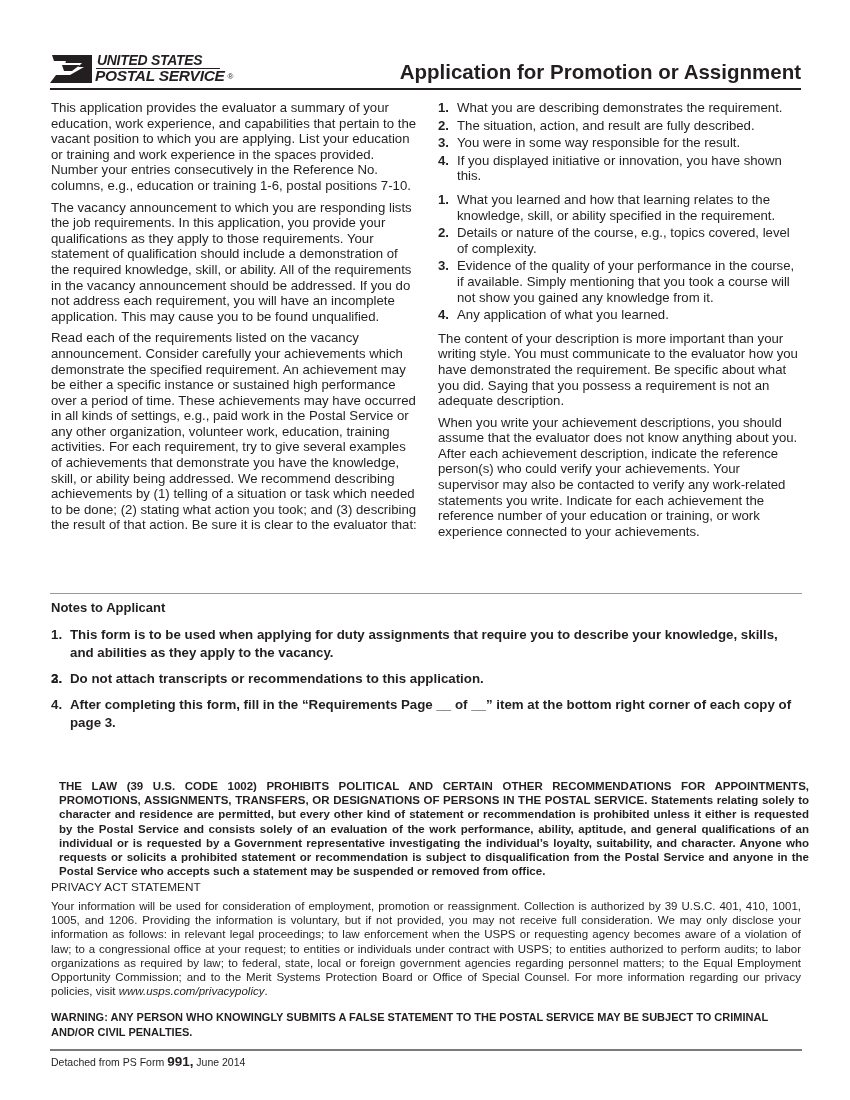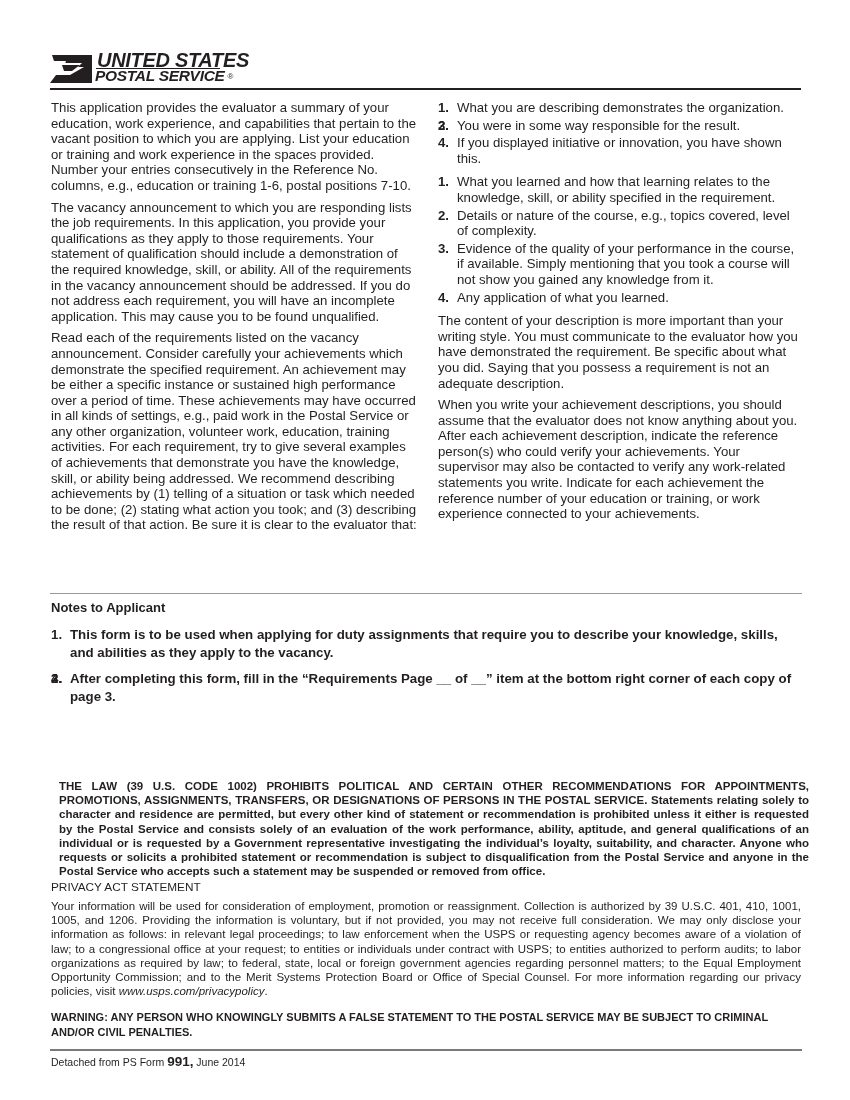--- a/index.html
+++ b/index.html
@@ -3,21 +3,21 @@
 <meta charset="utf-8">
 <style>
   html, body { margin: 0; padding: 0; background: #ffffff; }
   body { width: 850px; height: 1100px; position: relative; overflow: hidden;
          font-family: "Liberation Sans", sans-serif; color: #231f20; }
 
   
   .header { position: absolute; left: 50px; top: 48px; width: 751px; height: 40px; }
   .logo { position: absolute; left: 0; top: 3px; width: 200px; height: 34px; }
   .logo svg.eagle { position: absolute; left: 0; top: 4px; }
-  .logo .l1 { position: absolute; left: 47px; top: 1px; font-size: 20px; font-weight: bold; font-style: italic; letter-spacing: -0.3px; line-height: 16px; }
+  .logo .l1 { position: absolute; left: 47px; top: 1px; font-size: 14px; font-weight: bold; font-style: italic; letter-spacing: -0.3px; line-height: 16px; }
   .logo .l2 { position: absolute; left: 45px; top: 17px; font-size: 15.5px; font-weight: bold; font-style: italic; letter-spacing: -0.3px; line-height: 16px; text-align: center; }
   .logo .rmark { font-size: 8px; font-style: normal; font-weight: normal; margin-left: 3px; vertical-align: middle; }
   .logo .rule { position: absolute; left: 46px; top: 17px; width: 124px; height: 1px; background: #231f20; }
   .title { position: absolute; right: 0; top: 12px; font-size: 20.5px; font-weight: bold; color: #231f20; }
   .header-rule { position: absolute; left: 50px; top: 88px; width: 751px; height: 2px; background: #231f20; }
 
   
   .col { position: absolute; top: 100px; font-size: 13.2px; line-height: 15.6px; }
   .col-left { left: 51px; width: 368px; }
   .col-right { left: 438px; width: 364px; }
@@ -52,53 +52,54 @@
   <div class="logo">
     <svg class="eagle" width="42" height="28" viewBox="0 0 42 28">
       <polygon points="2,0 42,0 42,28 0,28 6,20 20,20 34,12 14,12 16,6 4,6" fill="#231f20"></polygon>
       <polygon points="8,8 32,8 22,18 10,18" fill="#ffffff"></polygon>
       <polygon points="12,10 30,10 22,16 14,16" fill="#231f20"></polygon>
     </svg>
     <div class="l1">UNITED STATES</div>
     <div class="rule"></div>
     <div class="l2"><span>POSTAL SERVICE</span><span class="rmark">®</span></div>
   </div>
+  <div class="title">Application for Promotion or Assignment</div>
 </div>
 <div class="header-rule"></div>
 
 <div class="col col-left">
   <p>This application provides the evaluator a summary of your education, work experience, and capabilities that pertain to the vacant position to which you are applying. List your education or training and work experience in the spaces provided. Number your entries consecutively in the Reference No. columns, e.g., education or training 1-6, postal positions 7-10.</p>
   <p>The vacancy announcement to which you are responding lists the job requirements. In this application, you provide your qualifications as they apply to those requirements. Your statement of qualification should include a demonstration of the required knowledge, skill, or ability. All of the requirements in the vacancy announcement should be addressed. If you do not address each requirement, you will have an incomplete application. This may cause you to be found unqualified.</p>
   <p>Read each of the requirements listed on the vacancy announcement. Consider carefully your achievements which demonstrate the specified requirement. An achievement may be either a specific instance or sustained high performance over a period of time. These achievements may have occurred in all kinds of settings, e.g., paid work in the Postal Service or any other organization, volunteer work, education, training activities. For each requirement, try to give several examples of achievements that demonstrate you have the knowledge, skill, or ability being addressed. We recommend describing achievements by (1) telling of a situation or task which needed to be done; (2) stating what action you took; and (3) describing the result of that action. Be sure it is clear to the evaluator that:</p>
 </div>
 
 <div class="col col-right">
   <ol class="gap">
-    <li><span class="num">1.</span><span>What you are describing demonstrates the organization.</span></li>
-    <li><span class="num">2.</span></li>
+    <li><span class="num">1.</span><span>What you are describing demonstrates the requirement.</span></li>
+    <li><span class="num">2.</span><span>The situation, action, and result are fully described.</span></li>
     <li><span class="num">3.</span><span>You were in some way responsible for the result.</span></li>
     <li><span class="num">4.</span><span>If you displayed initiative or innovation, you have shown this.</span></li>
   </ol>
   <ol class="gap">
     <li><span class="num">1.</span><span>What you learned and how that learning relates to the knowledge, skill, or ability specified in the requirement.</span></li>
     <li><span class="num">2.</span><span>Details or nature of the course, e.g., topics covered, level of complexity.</span></li>
     <li><span class="num">3.</span><span>Evidence of the quality of your performance in the course, if available. Simply mentioning that you took a course will not show you gained any knowledge from it.</span></li>
     <li><span class="num">4.</span><span>Any application of what you learned.</span></li>
   </ol>
   <p>The content of your description is more important than your writing style. You must communicate to the evaluator how you have demonstrated the requirement. Be specific about what you did. Saying that you possess a requirement is not an adequate description.</p>
   <p>When you write your achievement descriptions, you should assume that the evaluator does not know anything about you. After each achievement description, indicate the reference person(s) who could verify your achievements. Your supervisor may also be contacted to verify any work-related statements you write. Indicate for each achievement the reference number of your education or training, or work experience connected to your achievements.</p>
 </div>
 
 <div class="mid-rule"></div>
 
 <div class="notes-title">Notes to Applicant</div>
 <ol class="notes">
   <li><span class="num">1.</span><span>This form is to be used when applying for duty assignments that require you to describe your knowledge, skills, and abilities as they apply to the vacancy.</span></li>
   <li><span class="num">2.</span></li>
-  <li><span class="num">3.</span></li>
+  <li><span class="num">3.</span><span>Do not attach transcripts or recommendations to this application.</span></li>
   <li><span class="num">4.</span><span>After completing this form, fill in the “Requirements Page __ of __” item at the bottom right corner of each copy of page 3.</span></li>
 </ol>
 
 <p class="law">THE LAW (39 U.S. CODE 1002) PROHIBITS POLITICAL AND CERTAIN OTHER RECOMMENDATIONS FOR APPOINTMENTS, PROMOTIONS, ASSIGNMENTS, TRANSFERS, OR DESIGNATIONS OF PERSONS IN THE POSTAL SERVICE. Statements relating solely to character and residence are permitted, but every other kind of statement or recommendation is prohibited unless it either is requested by the Postal Service and consists solely of an evaluation of the work performance, ability, aptitude, and general qualifications of an individual or is requested by a Government representative investigating the individual’s loyalty, suitability, and character. Anyone who requests or solicits a prohibited statement or recommendation is subject to disqualification from the Postal Service and anyone in the Postal Service who accepts such a statement may be suspended or removed from office.</p>
 
 <div class="privacy-title">PRIVACY ACT STATEMENT</div>
 <p class="privacy"><span>Your information will be used for consideration of employment, promotion or reassignment. Collection is authorized by 39 U.S.C. 401, 410, 1001, 1005, and 1206. Providing the information is voluntary, but if not provided, you may not receive full consideration. We may only disclose your information as follows: in relevant legal proceedings; to law enforcement when the USPS or requesting agency becomes aware of a violation of law; to a congressional office at your request; to entities or individuals under contract with USPS; to entities authorized to perform audits; to labor organizations as required by law; to federal, state, local or foreign government agencies regarding personnel matters; to the Equal Employment Opportunity Commission; and to the Merit Systems Protection Board or Office of Special Counsel. For more information regarding our privacy policies, visit </span><span class="url">www.usps.com/privacypolicy</span><span>.</span></p>
 
 <p class="warning">WARNING: ANY PERSON WHO KNOWINGLY SUBMITS A FALSE STATEMENT TO THE POSTAL SERVICE MAY BE SUBJECT TO CRIMINAL AND/OR CIVIL PENALTIES.</p>
 

